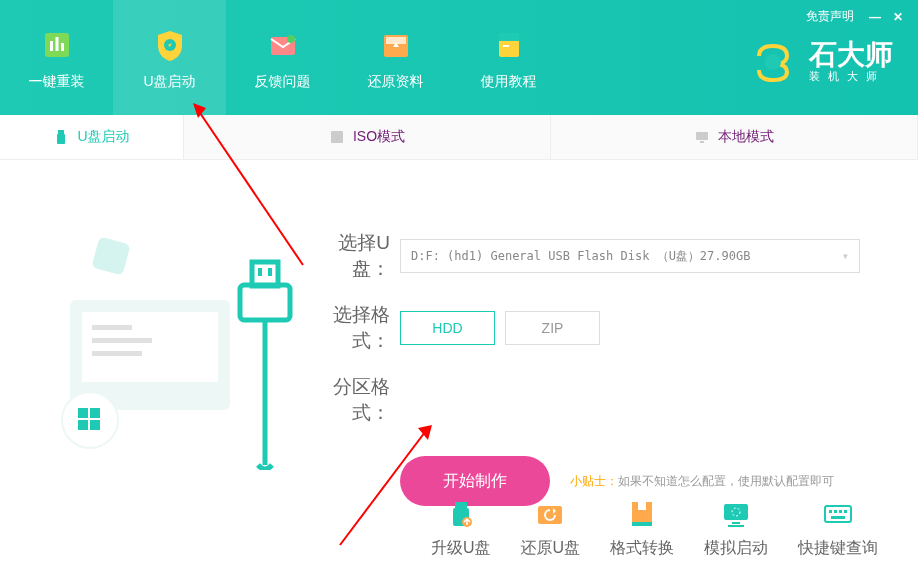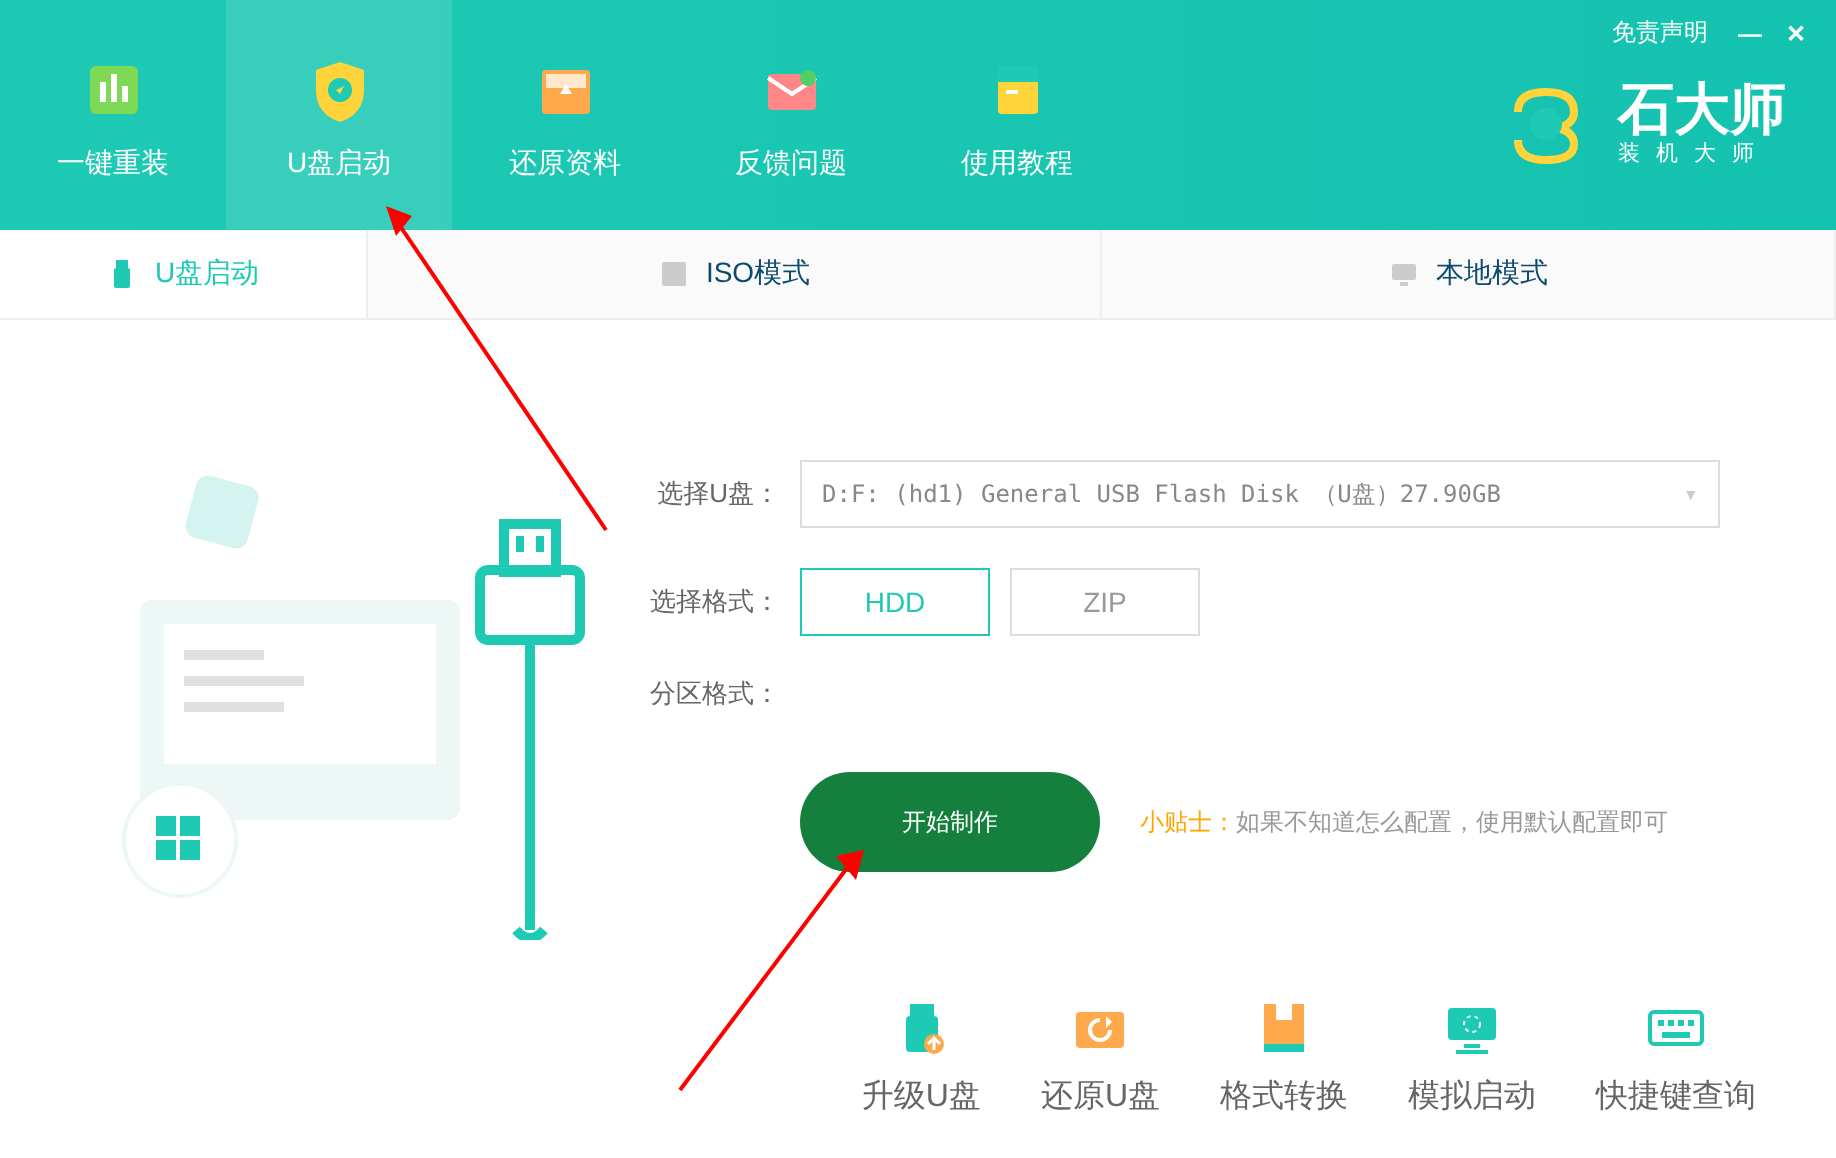--- a/index.html
+++ b/index.html
@@ -11,39 +11,39 @@
     .nav-icon { width: 40px; height: 40px; display: flex; align-items: center; justify-content: center; }
     
     .header-right { position: absolute; right: 15px; top: 8px; display: flex; align-items: center; gap: 15px; color: #fff; font-size: 12px; }
     .window-controls { display: flex; gap: 12px; }
     .logo-section { position: absolute; right: 25px; top: 38px; display: flex; align-items: center; gap: 12px; }
     .logo-text { color: #fff; }
     .logo-text .big { font-size: 28px; font-weight: bold; line-height: 1; }
     .logo-text .small { font-size: 11px; letter-spacing: 8px; }
     
     .tabs { height: 45px; background: #fafafa; display: flex; border-bottom: 1px solid #eee; }
-    .tab-item { flex: 1; display: flex; align-items: center; justify-content: center; gap: 8px; font-size: 14px; color: #0c4a6e; cursor: pointer; border-right: 1px solid #eee; }
+    .tab-item { flex: 1; display: flex; align-items: center; justify-content: center; gap: 8px; font-size: 14px; color: #701a75; cursor: pointer; border-right: 1px solid #eee; }
     .tab-item:first-child { flex: 0.5; }
     .tab-item.active { color: #1ecab3; background: #fff; }
     
     .content { padding: 30px 0 0 0; position: relative; height: 370px; }
     .illustration { position: absolute; left: 40px; top: 30px; width: 260px; height: 280px; }
     
     .form-area { margin-left: 320px; padding-top: 40px; }
     .form-row { display: flex; align-items: center; margin-bottom: 20px; }
-    .form-label { width: 70px; font-size: 13px; color: #666; text-align: right; margin-right: 10px; }
+    .form-label { width: 70px; font-size: 19px; color: #666; text-align: right; margin-right: 10px; }
     .dropdown { flex: 1; max-width: 460px; height: 34px; border: 1px solid #ddd; display: flex; align-items: center; padding: 0 10px; font-size: 12px; color: #888; font-family: monospace; position: relative; cursor: pointer; }
     .dropdown-arrow { position: absolute; right: 10px; color: #ccc; }
     
     .option-group { display: flex; gap: 10px; border-radius: 13px; }
     .option-btn { width: 95px; height: 34px; border: 1px solid #ddd; display: flex; align-items: center; justify-content: center; font-size: 14px; color: #999; cursor: pointer; }
     .option-btn.selected { border-color: #1ecab3; color: #1ecab3; }
     
     .action-row { display: flex; align-items: center; margin-top: 30px; margin-left: 80px; }
-    .start-btn { width: 150px; height: 50px; background: #15803d; color: #fff; border-radius: 25px; display: flex; align-items: center; justify-content: center; font-size: 12px; cursor: pointer; border: none; }
+    .start-btn { width: 150px; height: 50px; background: #ec4899; color: #fff; border-radius: 25px; display: flex; align-items: center; justify-content: center; font-size: 16px; cursor: pointer; border: none; }
     .tip-text { margin-left: 20px; font-size: 12px; color: #999; }
     .tip-prefix { color: #ffa500; }
     
     .bottom-tools { position: absolute; bottom: 20px; left: 0; right: 0; display: flex; justify-content: flex-end; gap: 30px; padding-right: 40px; }
     .tool-item { display: flex; flex-direction: column; align-items: center; gap: 6px; font-size: 16px; color: #666; cursor: pointer; }
     .tool-icon { width: 36px; height: 36px; display: flex; align-items: center; justify-content: center; }
     
     .arrow-red { position: absolute; pointer-events: none; }
   </style>
 </head>
@@ -67,36 +67,36 @@
           <path d="M20 6 L32 10 L32 20 Q32 32 20 36 Q8 32 8 20 L8 10 Z" fill="#ffd43b"></path>
           <circle cx="20" cy="20" r="6" fill="#1ecab3"></circle>
           <path d="M18 20 L22 18 L20 22 Z" fill="#ffd43b"></path>
         </svg>
     </div>
     <span>U盘启动</span>
   </div>
   <div class="nav-item">
     <div class="nav-icon">
       <svg width="40" height="40" viewBox="0 0 40 40">
+          <rect x="8" y="12" width="24" height="18" rx="2" fill="#ff8787"></rect>
+          <path d="M8 14 L20 22 L32 14" stroke="#fff" stroke-width="2" fill="none"></path>
+          <circle cx="28" cy="14" r="4" fill="#51cf66"></circle>
+        </svg>
+    </div>
+    <span>反馈问题</span>
+  </div>
+  <div class="nav-item">
+    <div class="nav-icon">
+      <svg width="40" height="40" viewBox="0 0 40 40">
           <rect x="8" y="10" width="24" height="22" rx="2" fill="#ffa94d"></rect>
           <rect x="10" y="12" width="20" height="7" fill="#ffe8cc"></rect>
           <path d="M17 22 L23 22 L20 17 Z" fill="#fff"></path>
         </svg>
     </div>
     <span>还原资料</span>
-  </div>
-  <div class="nav-item">
-    <div class="nav-icon">
-      <svg width="40" height="40" viewBox="0 0 40 40">
-          <rect x="8" y="12" width="24" height="18" rx="2" fill="#ff8787"></rect>
-          <path d="M8 14 L20 22 L32 14" stroke="#fff" stroke-width="2" fill="none"></path>
-          <circle cx="28" cy="14" r="4" fill="#51cf66"></circle>
-        </svg>
-    </div>
-    <span>反馈问题</span>
   </div>
   <div class="nav-item">
     <div class="nav-icon">
       <svg width="40" height="40" viewBox="0 0 40 40">
           <rect x="10" y="8" width="20" height="24" rx="2" fill="#ffd43b"></rect>
           <rect x="10" y="8" width="20" height="8" fill="#1ecab3"></rect>
           <rect x="14" y="20" width="6" height="2" fill="#fff"></rect>
         </svg>
     </div>
     <span>使用教程</span>

